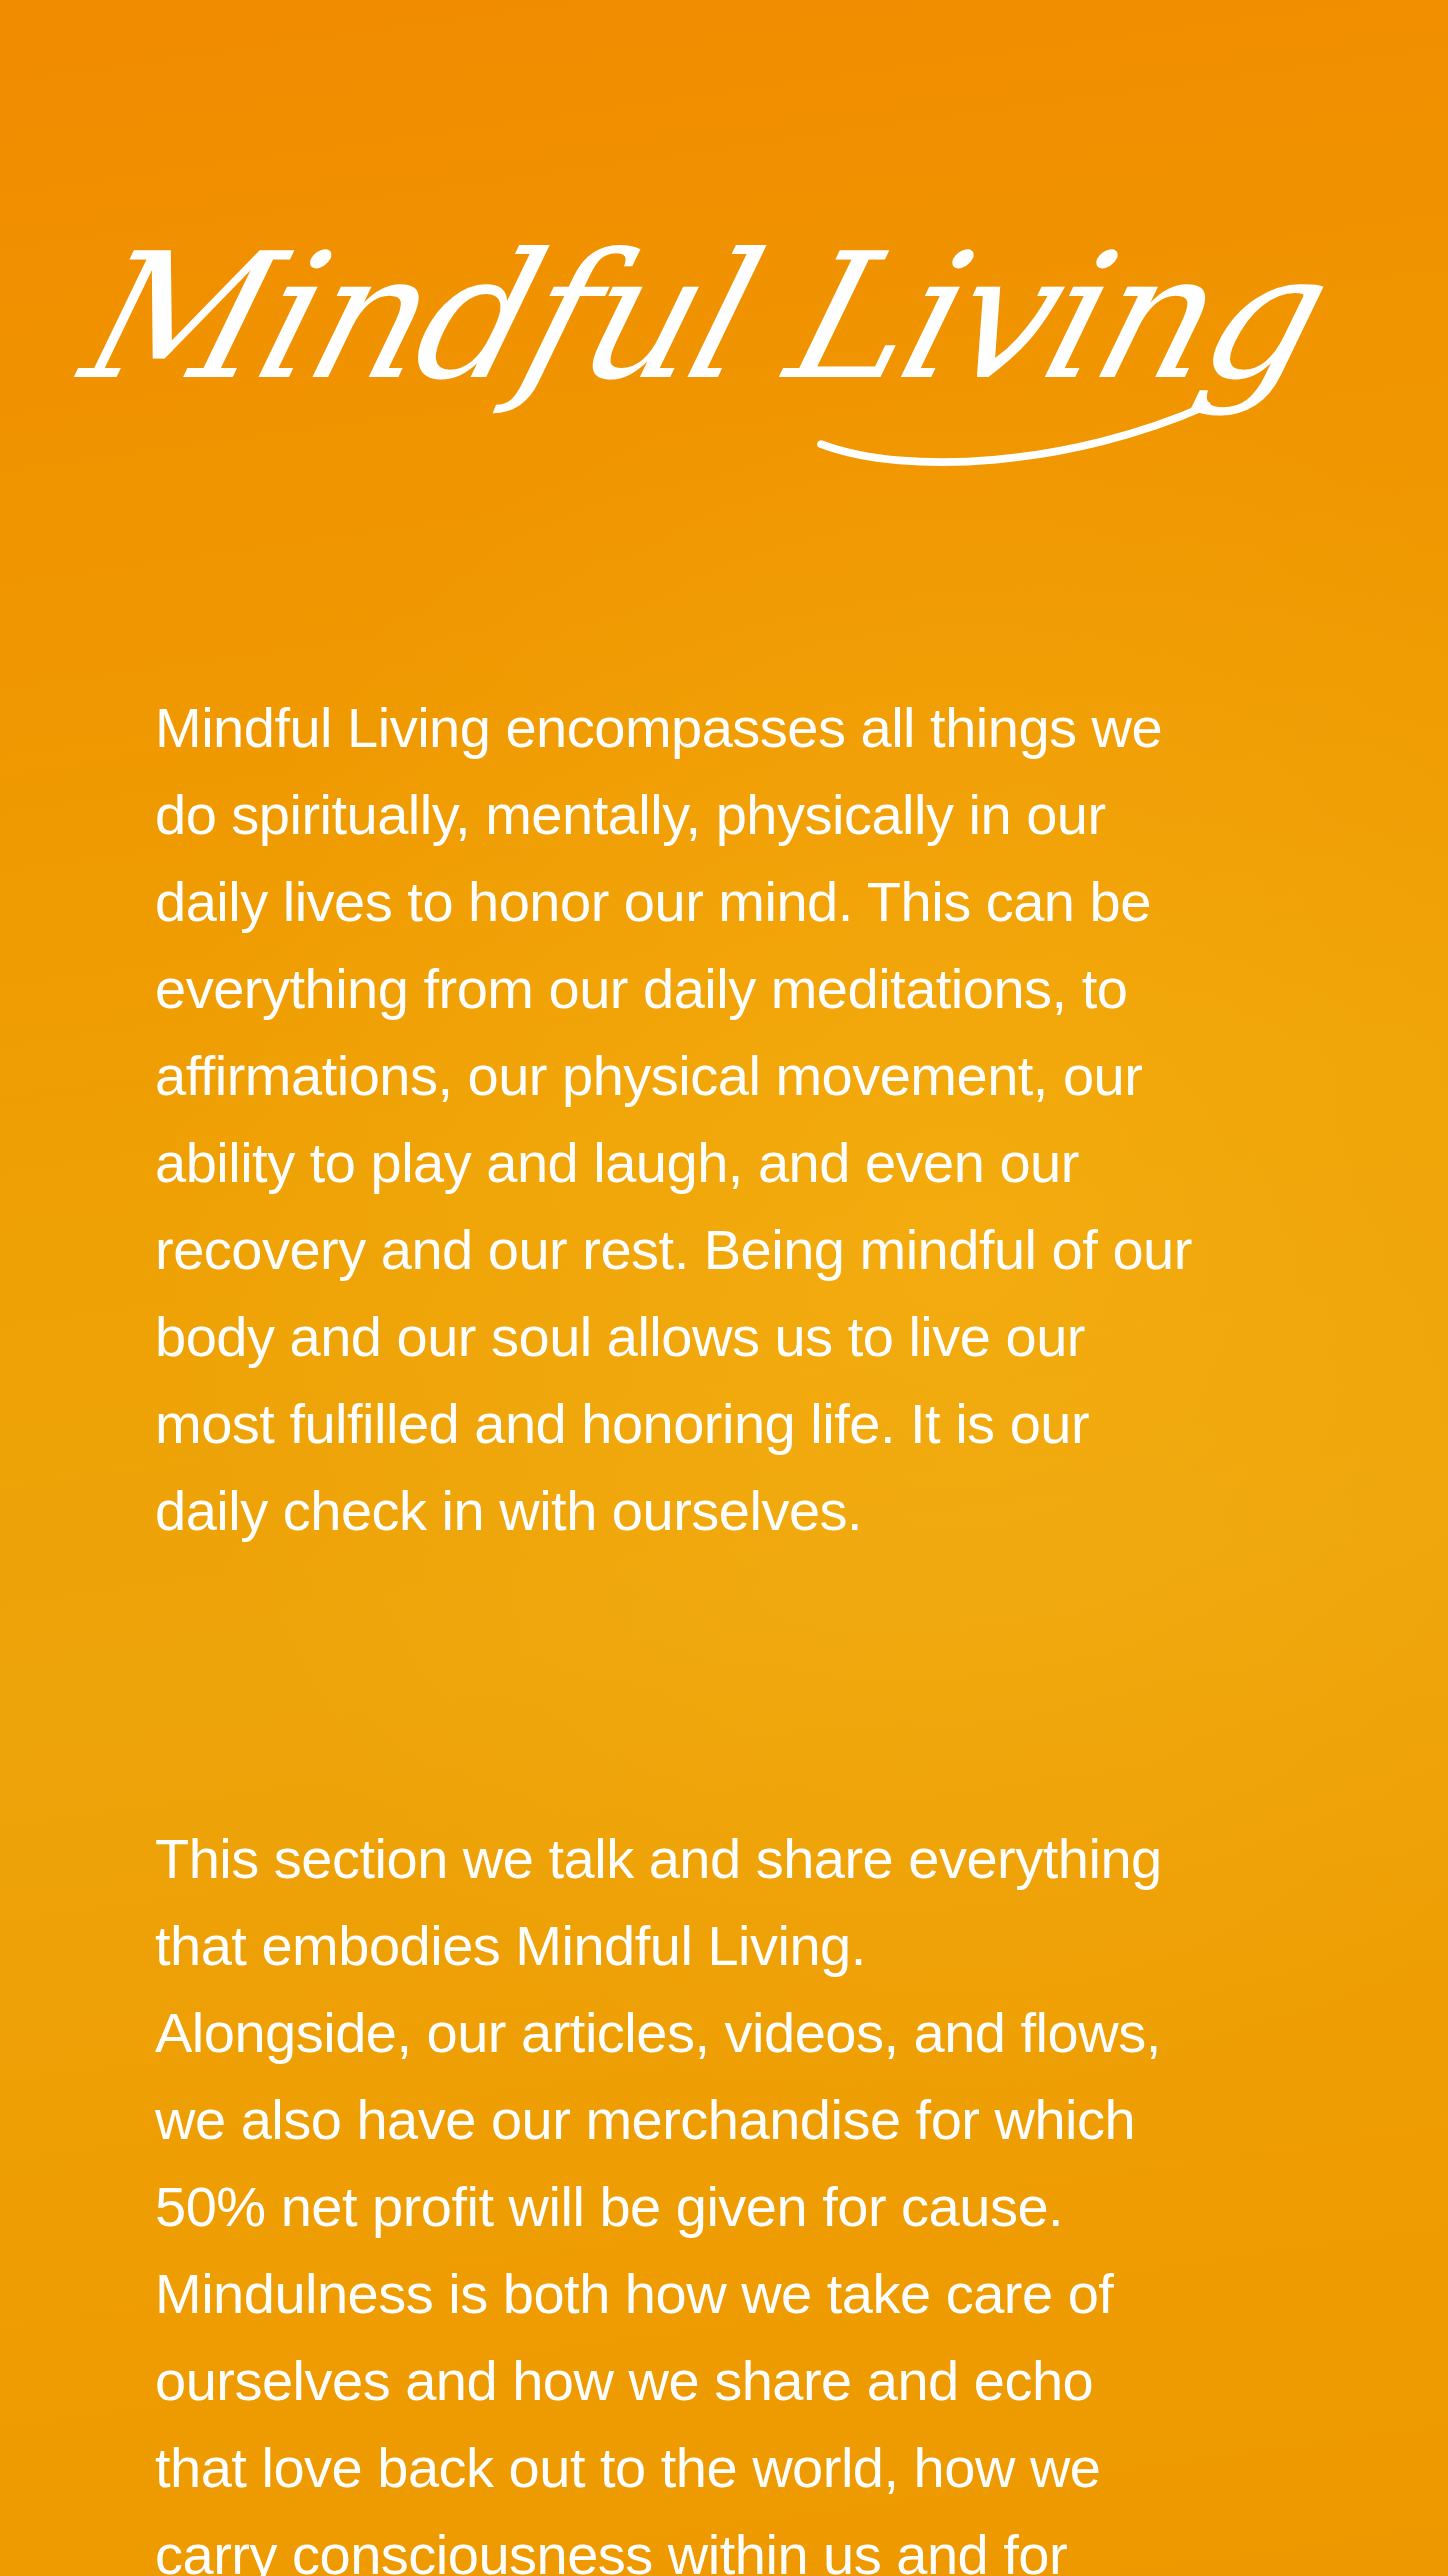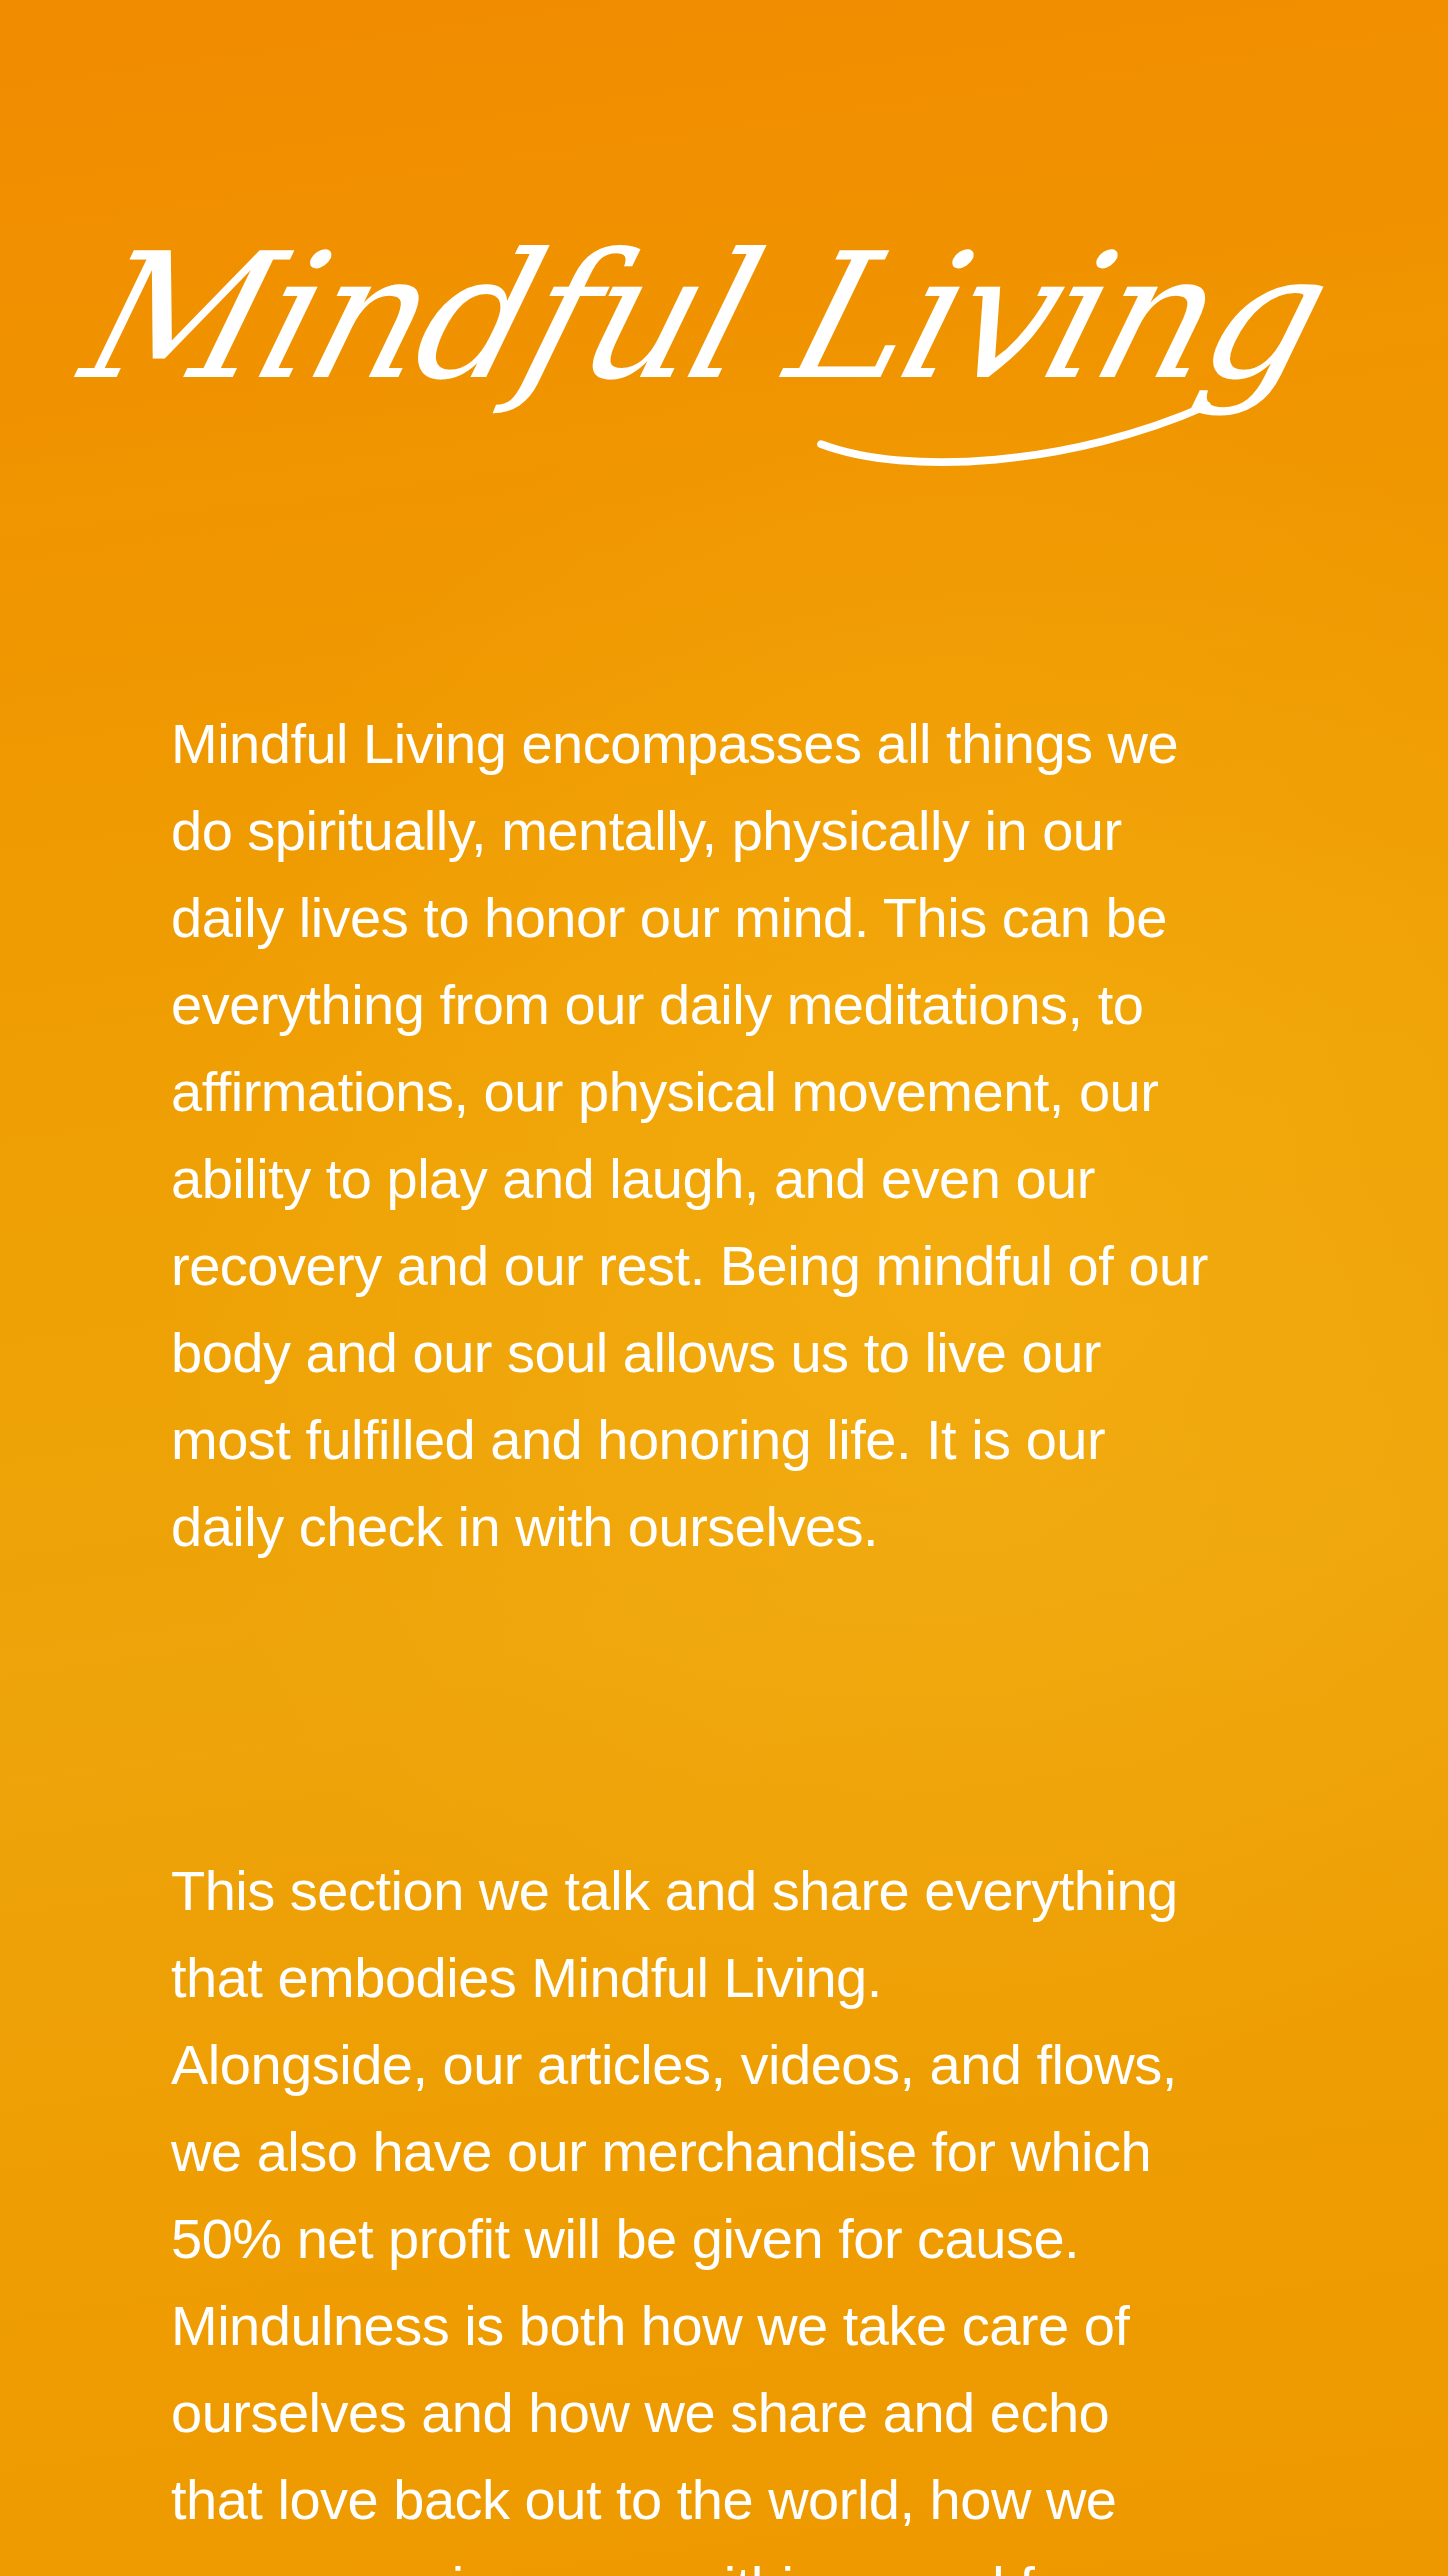--- a/index.html
+++ b/index.html
@@ -38,21 +38,21 @@
   .content {
     position: absolute;
     left: 155px;
     top: 510px;
     width: 1294px;
     font-size: 56px;
     line-height: 87px;
     letter-spacing: -0.5px;
     white-space: pre;
   }
-  .para { margin: 16px; font-weight: 400; }
+  .para { margin: 0; font-weight: 400; }
   .para + .para { margin-top: 87px; }
 </style>
 </head>
 <body>
 
 <div class="page">
 
   <svg class="title-svg" viewBox="0 0 1500 430" aria-hidden="false">
     <g transform="translate(790 0)">
       <text class="script-text" x="0" y="270" text-anchor="middle" transform="skewX(-16)">Mindful Living</text>

